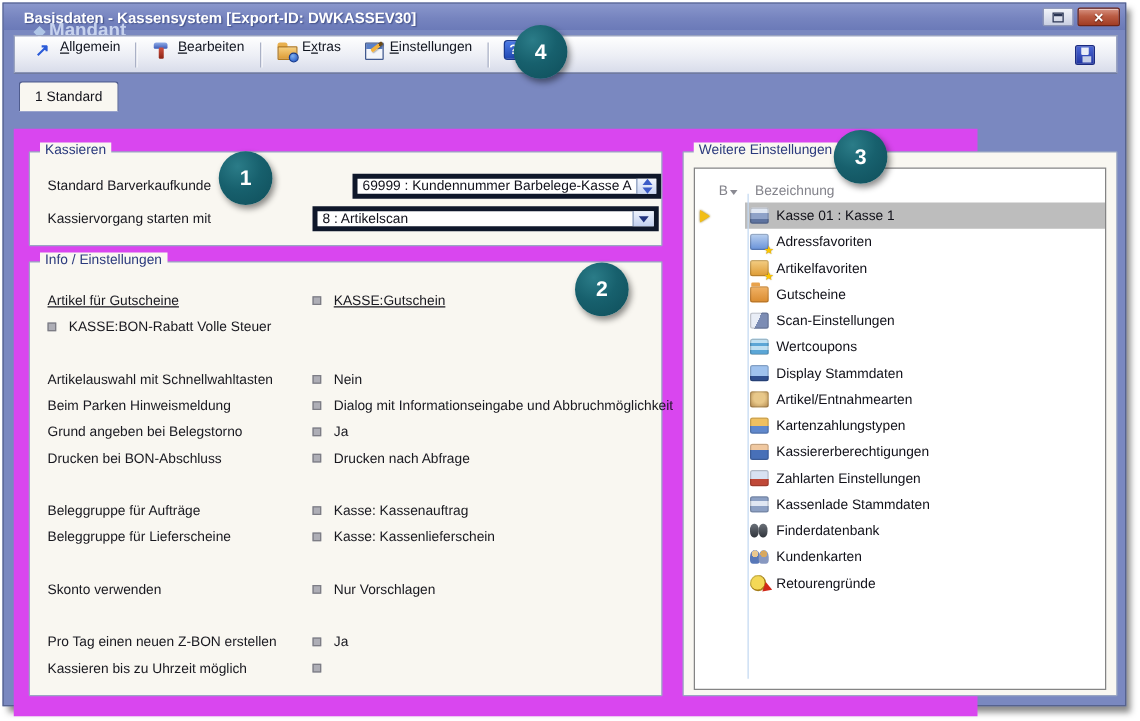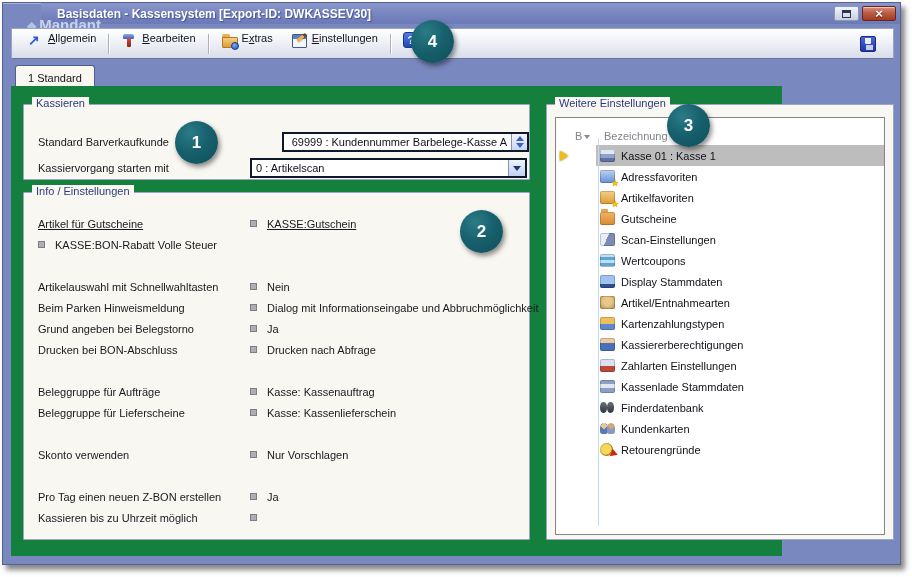--- a/index.html
+++ b/index.html
@@ -11,21 +11,21 @@
   }
   
   #window {
     position:absolute; left:2px; top:2px; width:899px; height:563px;
     background:#7a88c0; border:1px solid #55628f;
     box-shadow:4px 5px 5px rgba(40,40,40,.55), inset 0 1px 0 rgba(255,255,255,.35);
   }
   .titlebar {
     position:absolute; left:0; top:0; right:0; height:21px;
     background:linear-gradient(180deg,#8a97cc 0%,#7684bf 55%,#6b7ab8 100%);
-    display:flex; align-items:center; padding-left:16px;margin-left:38px;
+    display:flex; align-items:center; padding-left:16px;
   }
   .title { color:#fff; font-weight:bold; font-size:12px; text-shadow:1px 1px 1px #46548c; white-space:nowrap; }
   .titlebtns { position:absolute; right:4px; top:3px; display:flex; gap:3px; }
   .btn-restore {
     width:25px; height:15px; border:1px solid #8d96b6; border-radius:2px;
     background:linear-gradient(180deg,#f2f4fa,#c9cfe2);
     display:flex; align-items:center; justify-content:center;
   }
   .restore-glyph { width:9px; height:8px; border:1px solid #2a3554; box-shadow:inset 0 2px 0 #2a3554; }
   .btn-close {
@@ -67,28 +67,28 @@
   .ic-save::after  { content:""; position:absolute; bottom:1px; left:5px; width:7px; height:5px; background:#c6cfe8; }
   .save-btn { margin-left:auto; margin-right:8px; display:flex; align-items:center; height:24px; padding:0 3px; }
   
   .tabstrip { position:absolute; left:8px; top:55px; width:883px; height:30px; }
   .tab {
     position:absolute; left:4px; top:7px; height:24px; padding:0 12px;
     background:#f9f7f1; border:1px solid #4f5c8e; border-bottom:none; border-radius:3px 3px 0 0;
     display:flex; align-items:center; color:#14141c;
   }
   
-  .content { position:absolute; left:8px; top:83px; width:771px; height:470px; background:#15803d; }
+  .content { position:absolute; left:8px; top:100px; width:771px; height:470px; background:#d946ef; }
   .groupbox { position:absolute; border:1px solid #9aa6c2; border-radius:1px; background:#f9f7f1; }
   .grouplabel { position:absolute; top:-8px; left:8px; background:#f9f7f1; padding:0 4px; color:#2b3a7d; white-space:nowrap; }
   
   .krow { display:flex; align-items:center; height:20px; margin:0 0 6px 14px; }
-  .krow:first-of-type { margin-top:27px;gap:32px; }
+  .krow:first-of-type { margin-top:17px;gap:32px; }
   .klabel { flex:0 0 212px; color:#18181f; }
-  .field { display:flex; align-items:center; width:277px; height:20px; background:#fff; border:2px solid #0f172a; }
+  .field { display:flex; align-items:center; width:277px; height:20px; background:#fff; border:4px solid #0f172a; }
   .field-text { flex:1; padding:0 4px; white-space:nowrap; overflow:hidden; color:#10101a; }
   .field-text.right { text-align:right; }
   .spin { width:16px; height:100%; border-left:1px solid #7f93b9; background:linear-gradient(180deg,#f2f6ff,#c9d6f2); display:flex; flex-direction:column; align-items:center; justify-content:center; gap:2px; }
   .tri-up   { width:0; height:0; border-left:4px solid transparent; border-right:4px solid transparent; border-bottom:5px solid #3c5cc8; }
   .tri-down { width:0; height:0; border-left:4px solid transparent; border-right:4px solid transparent; border-top:5px solid #3c5cc8; }
   .combo-btn { width:17px; height:100%; border-left:1px solid #7f93b9; background:linear-gradient(180deg,#eef3fe,#c2d0ef); display:flex; align-items:center; justify-content:center; }
   .combo-btn .tri-down { border-top-color:#21337f; }
   
   .irow { display:flex; align-items:center; height:21px; margin-left:14px; }
   .irow.first { margin-top:20px;text-decoration:underline; }
@@ -214,21 +214,21 @@
             <span class="field-text right">69999 : Kundennummer Barbelege-Kasse A</span>
             <div class="spin">
               <span class="tri-up"></span>
               <span class="tri-down"></span>
             </div>
           </div>
         </div>
         <div class="krow">
           <span class="klabel">Kassiervorgang starten mit</span>
           <div class="field">
-            <span class="field-text">0 : Artikelscan</span>
+            <span class="field-text">8 : Artikelscan</span>
             <div class="combo-btn">
               <span class="tri-down"></span>
             </div>
           </div>
         </div>
       </div>
 
       <div class="groupbox" style="left:12px; top:106px; width:507px; height:348px;">
         <span class="grouplabel">Info / Einstellungen</span>
 

